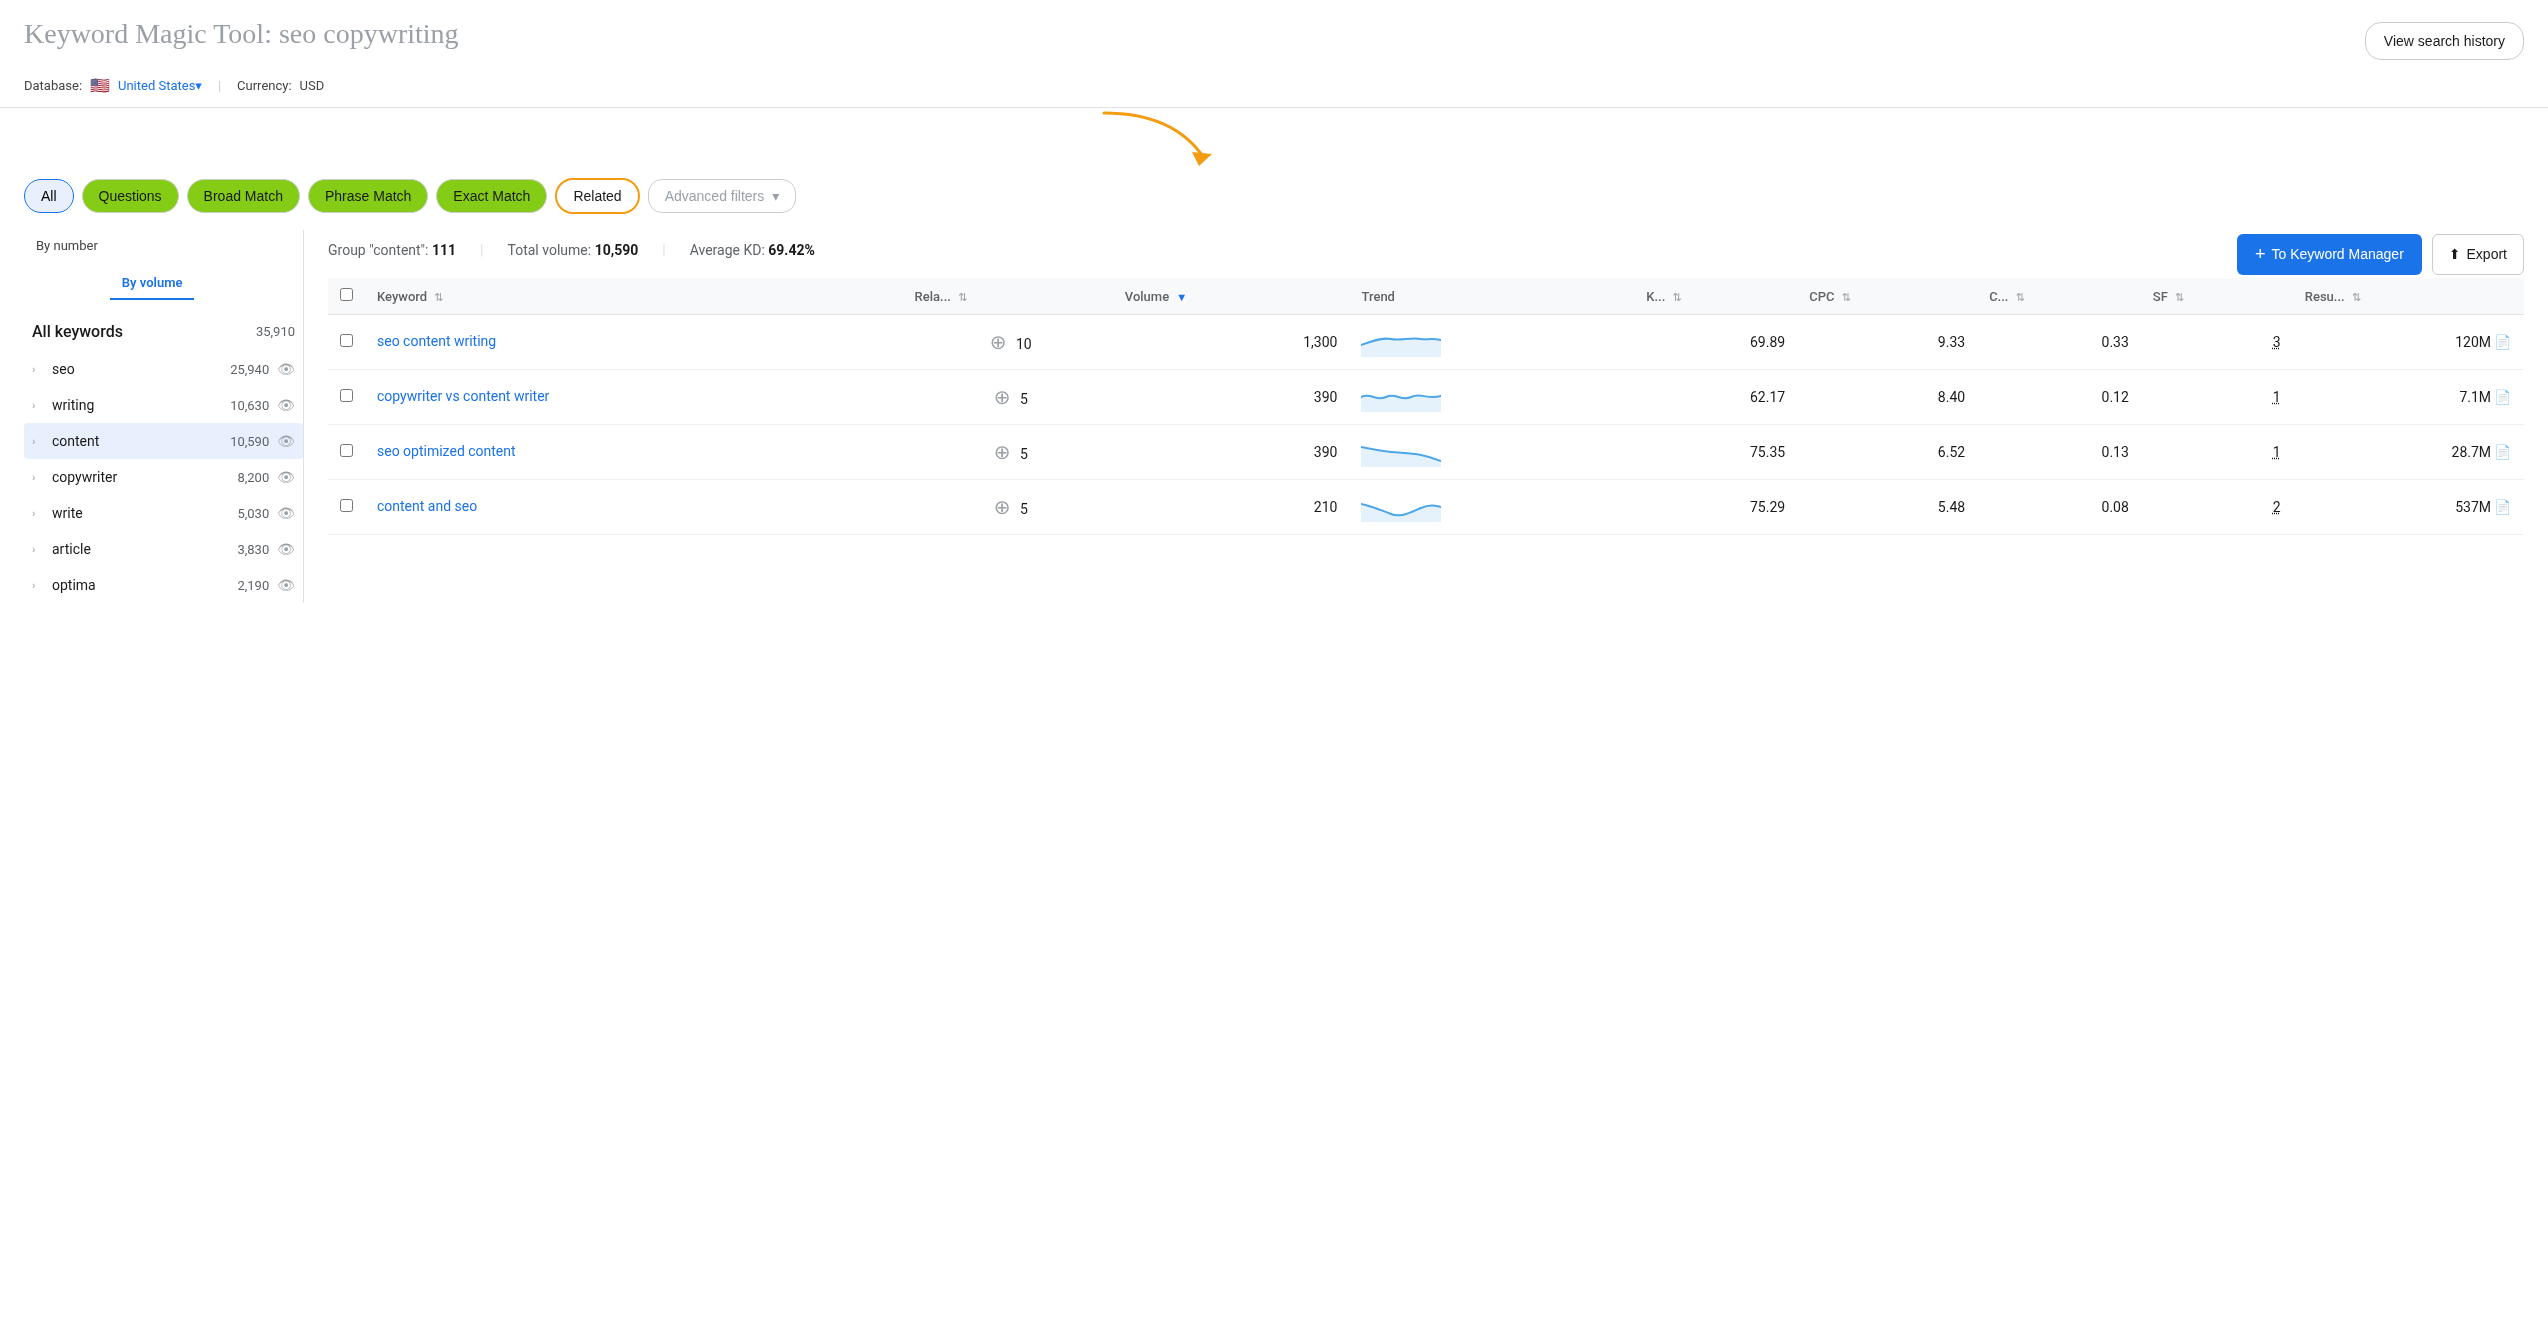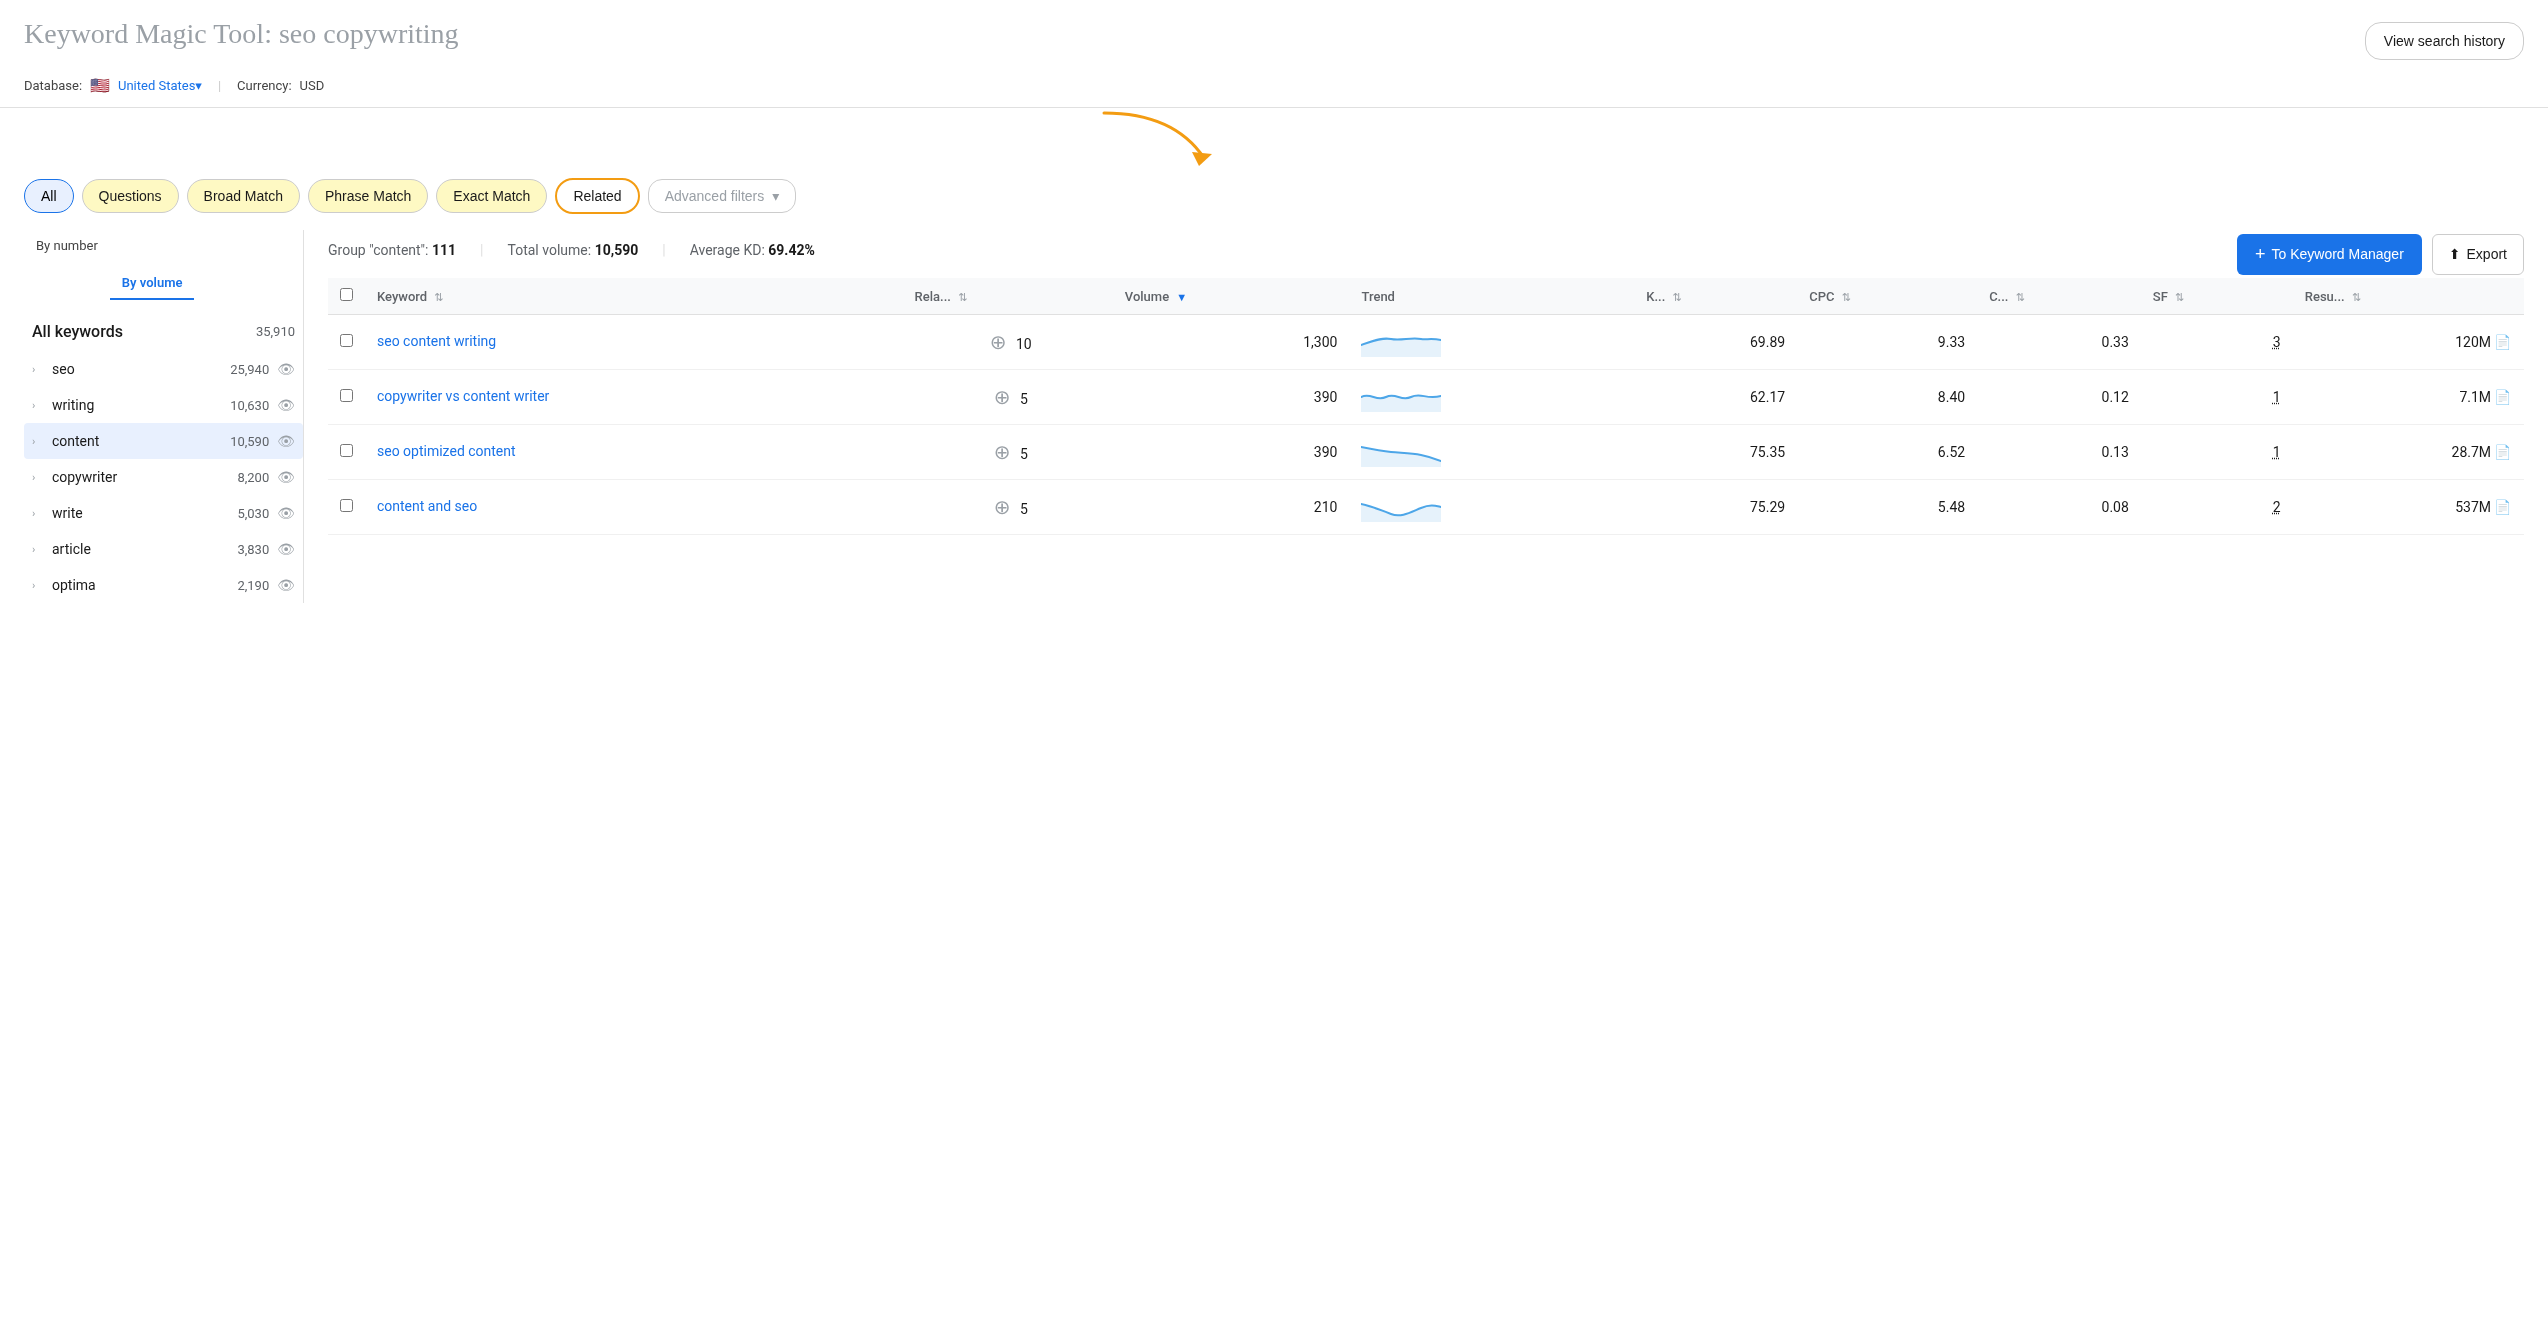--- a/index.html
+++ b/index.html
@@ -12,21 +12,21 @@
 
     .subheader { padding: 4px 24px 12px; display: flex; align-items: center; gap: 8px; font-size: 13px; color: #444; border-bottom: 1px solid #e0e0e0; }
     .flag { font-size: 16px; }
     .db-link { color: #1a73e8; text-decoration: none; display: flex; align-items: center; }
     .separator { color: #ccc; margin: 0 8px; }
 
     .arrow-area { position: relative; height: 60px; display: flex; justify-content: center; }
     .arrow-svg { position: absolute; top: 0; left: 50%; transform: translateX(-200px); }
 
     .filters-bar { padding: 10px 24px 16px; display: flex; align-items: center; gap: 8px; }
-    .filter-btn { border: 1px solid #ccc; background: #fef9c3; padding: 8px 16px; border-radius: 20px; font-size: 14px; cursor: pointer; color: #1a1a1a; }
+    .filter-btn { border: 1px solid #ccc; background: #84cc16; padding: 8px 16px; border-radius: 20px; font-size: 14px; cursor: pointer; color: #1a1a1a; }
     .filter-btn.active { background: #e8f0fe; border-color: #1a73e8; color: #000000; }
     .filter-btn.related { border: 2px solid #f39c12; color: #1a1a1a; background: #fff; }
     .advanced-filters-btn { border: 1px solid #ccc; background: #fff; padding: 8px 16px; border-radius: 14px; font-size: 14px; cursor: pointer; color: #9aa0a6; display: flex; align-items: center; gap: 8px; }
 
     .content { display: flex; padding: 0 24px; gap: 0; }
 
     .sidebar { width: 280px; flex-shrink: 0; border-right: 1px solid #e0e0e0; padding-right: 0; }
     .sidebar-tabs { display: flex; gap: 0; margin-bottom: 12px; }
     .sidebar-tab { padding: 8px 12px; font-size: 13px; cursor: pointer; color: #444; border-bottom: 2px solid transparent; }
     .sidebar-tab.active { color: #1a73e8; border-bottom: 2px solid #1a73e8; font-weight: 600; margin-top: 37px; }

